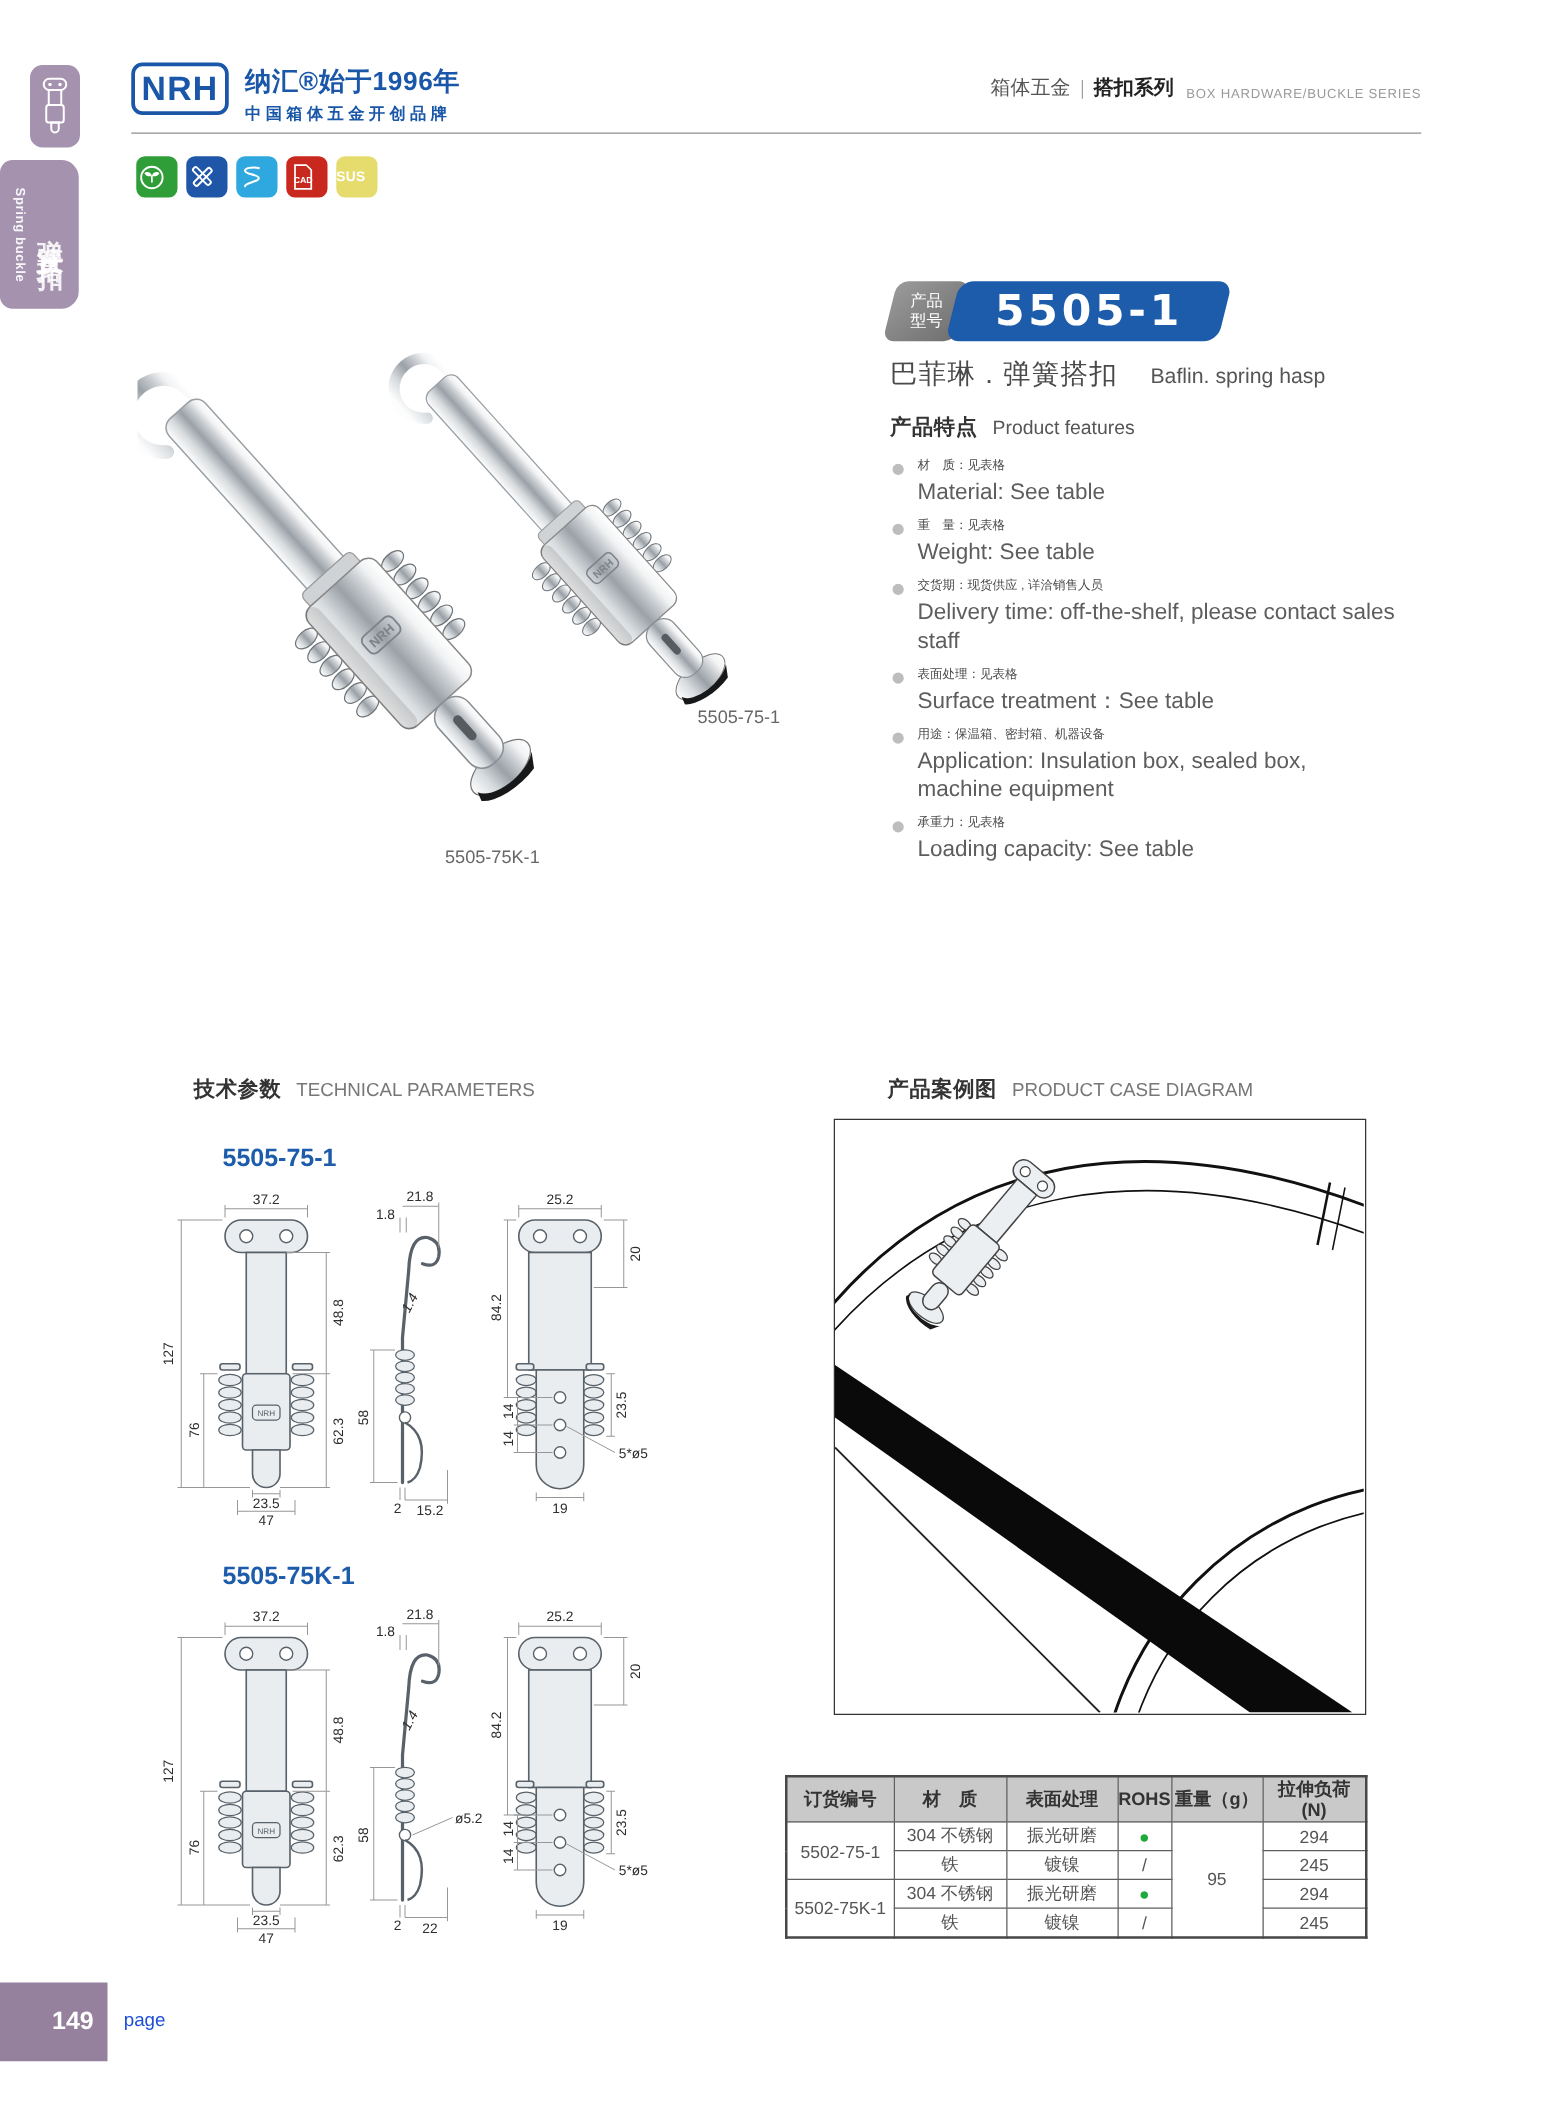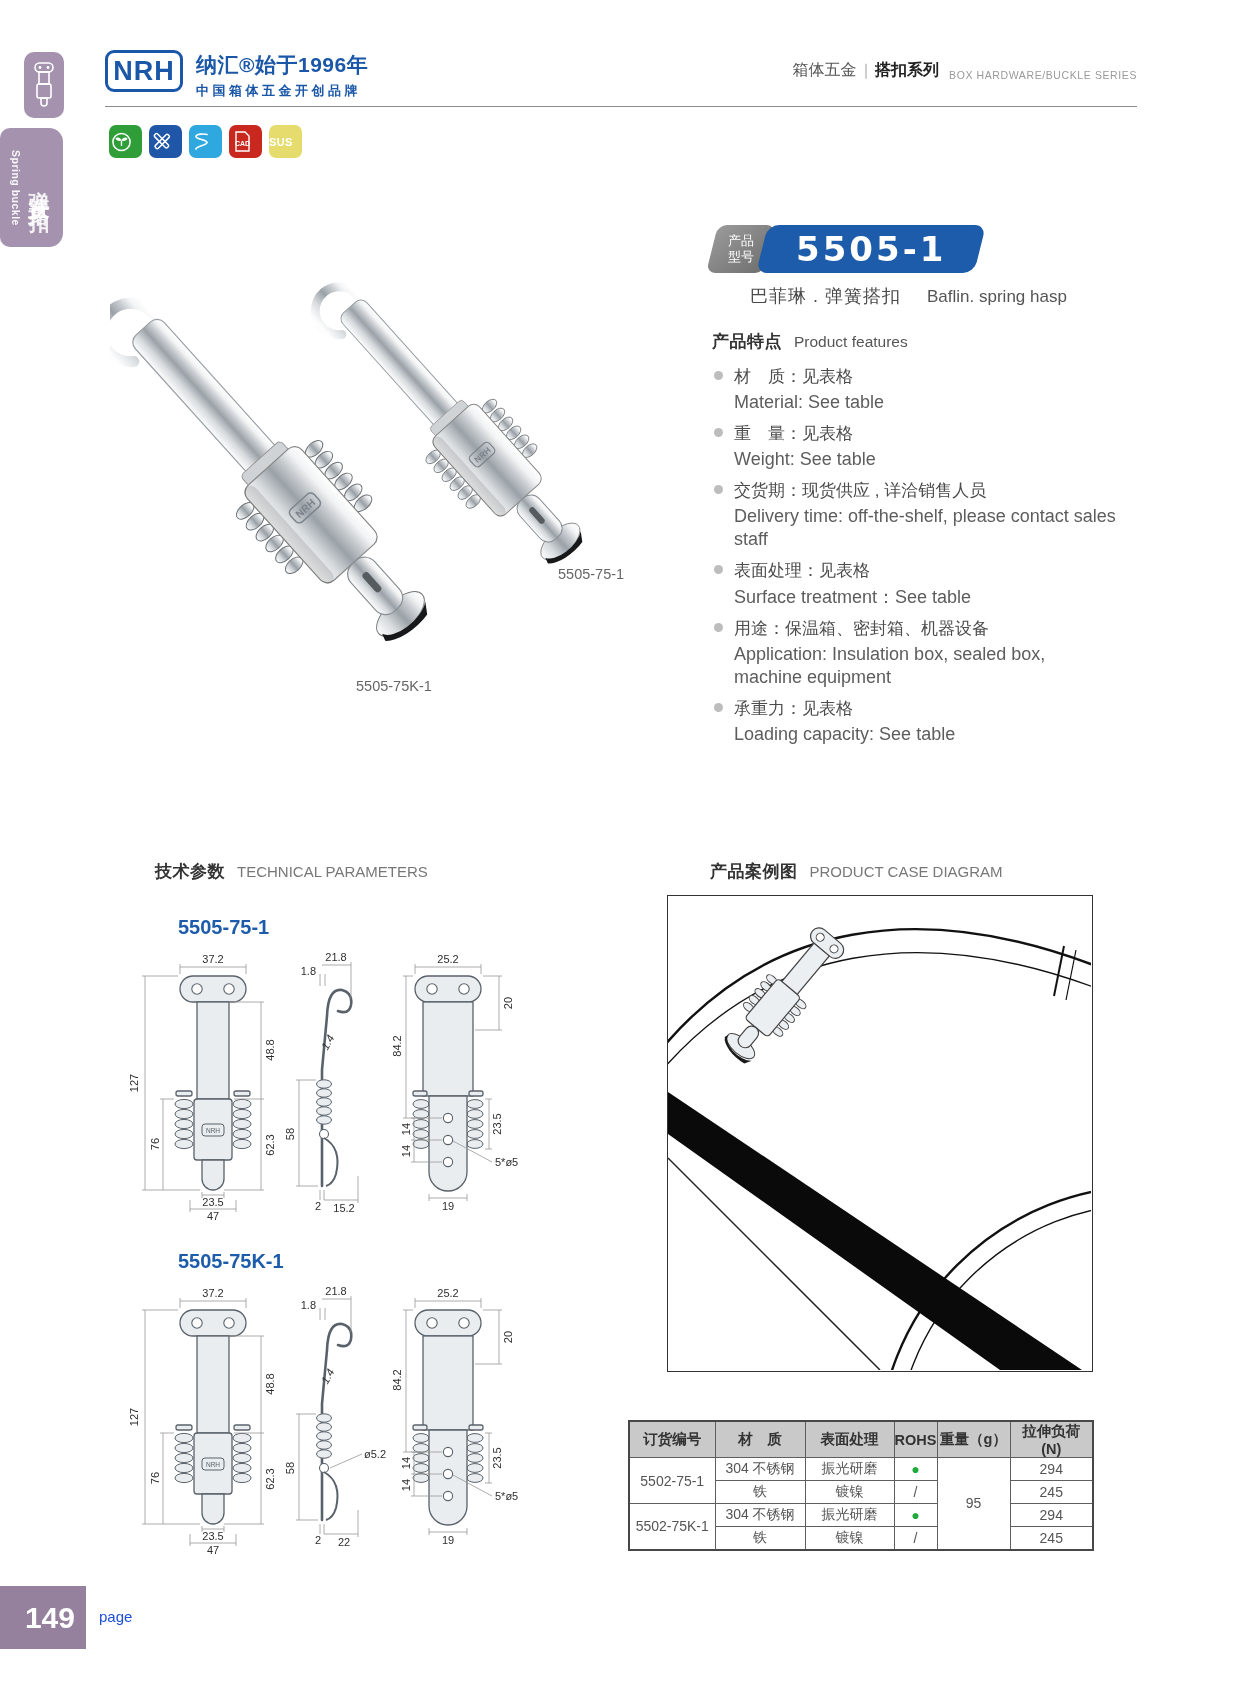--- a/index.html
+++ b/index.html
@@ -47,32 +47,32 @@
   
   .model-row { position:absolute; left:712px; top:225px; height:48px; display:flex; }
   .model-tag { width:58px; height:48px; background:linear-gradient(135deg,#9a9a9a,#6f6f6f);
     transform:skewX(-14deg); border-radius:9px; display:flex; align-items:center; justify-content:center; }
   .model-tag .inner { transform:skewX(14deg); color:#fff; font-size:13px; line-height:1.2; text-align:center; }
   .model-plate { width:218px; height:48px; margin-left:-8px; background:#1d5bab; transform:skewX(-14deg);
     border-radius:11px; display:flex; align-items:center; justify-content:center; }
   .model-plate .inner { transform:skewX(14deg); color:#fff; font-size:34px; font-weight:bold;
     letter-spacing:3px; font-family:"DejaVu Sans",sans-serif; }
   .prod-name { position:absolute; left:712px; top:284px; display:flex; align-items:baseline; gap:26px; }
-  .prod-name .cn { font-size:18px; color:#4a4a4a; letter-spacing:1px;margin-left:38px; }
+  .prod-name .cn { font-size:22px; color:#4a4a4a; letter-spacing:1px; }
   .prod-name .en { font-size:17px; color:#555; }
 
   
   .features { position:absolute; left:712px; top:330px; width:404px; }
   .sec-title { display:flex; align-items:baseline; gap:12px; }
   .sec-title .cn { font-size:17px; font-weight:bold; color:#333; letter-spacing:.5px; }
   .sec-title .en { font-size:15px; color:#777; }
   .features .sec-title .en { font-size:15.5px; color:#555; }
   .feat-items { margin-top:13px; }
   .feat-item { margin-bottom:9px; }
-  .feat-item .cnline { position:relative; padding-left:22px; font-size:17px; color:#4c4c4c; line-height:1.3; }
+  .feat-item .cnline { position:relative; padding-left:22px; font-size:10px; color:#4c4c4c; line-height:1.3; }
   .feat-item .dot { position:absolute; left:2px; top:5px; width:9px; height:9px; border-radius:50%; background:#bdbdbd; }
   .feat-item .enline { padding-left:22px; font-size:18px; color:#5d5d5d; margin-top:3px; line-height:1.28; }
 
   
   .tech-title { position:absolute; left:155px; top:860px; }
   .case-title { position:absolute; left:710px; top:860px; }
   .dwg-label { position:absolute; left:178px; font-size:20px; font-weight:bold; color:#1d5bab; }
   #dwg-label-0 { top:916px; } #dwg-label-1 { top:1250px; }
   .dwg-host { position:absolute; left:118px; width:420px; height:274px; }
   #drawing-0 { top:948px; } #drawing-1 { top:1282px; }
@@ -85,21 +85,21 @@
   .spec th, .spec td { border:1px solid #5e5e5e; text-align:center; vertical-align:middle; }
   .spec { border:2px solid #474747; }
   .spec th { background:#c9c9c9; font-size:14.5px; color:#333; height:34px; font-weight:bold; }
   .spec td { font-size:14px; color:#555; height:23px; }
   .rohs-pass { font-size:15px; line-height:1; }
   .rohs-na { color:#555; }
 
   
   .page-box { position:absolute; left:0; top:1586px; width:86px; height:63px; background:#95819d;
     display:flex; align-items:center; justify-content:flex-end; padding-right:11px; }
-  .page-box .num { color:#fff; font-size:30px; font-weight:bold; }
+  .page-box .num { color:#fff; font-size:20px; font-weight:bold; }
   .page-word { position:absolute; left:85px; top:1608px; font-size:15px; color:#1d4ed8;margin-left:14px; }
 
   svg text { font-family:"Liberation Sans","DejaVu Sans",sans-serif; }
 </style>
 </head>
 <body>
 
 <div id="page">
 
   <div class="side-badge">

